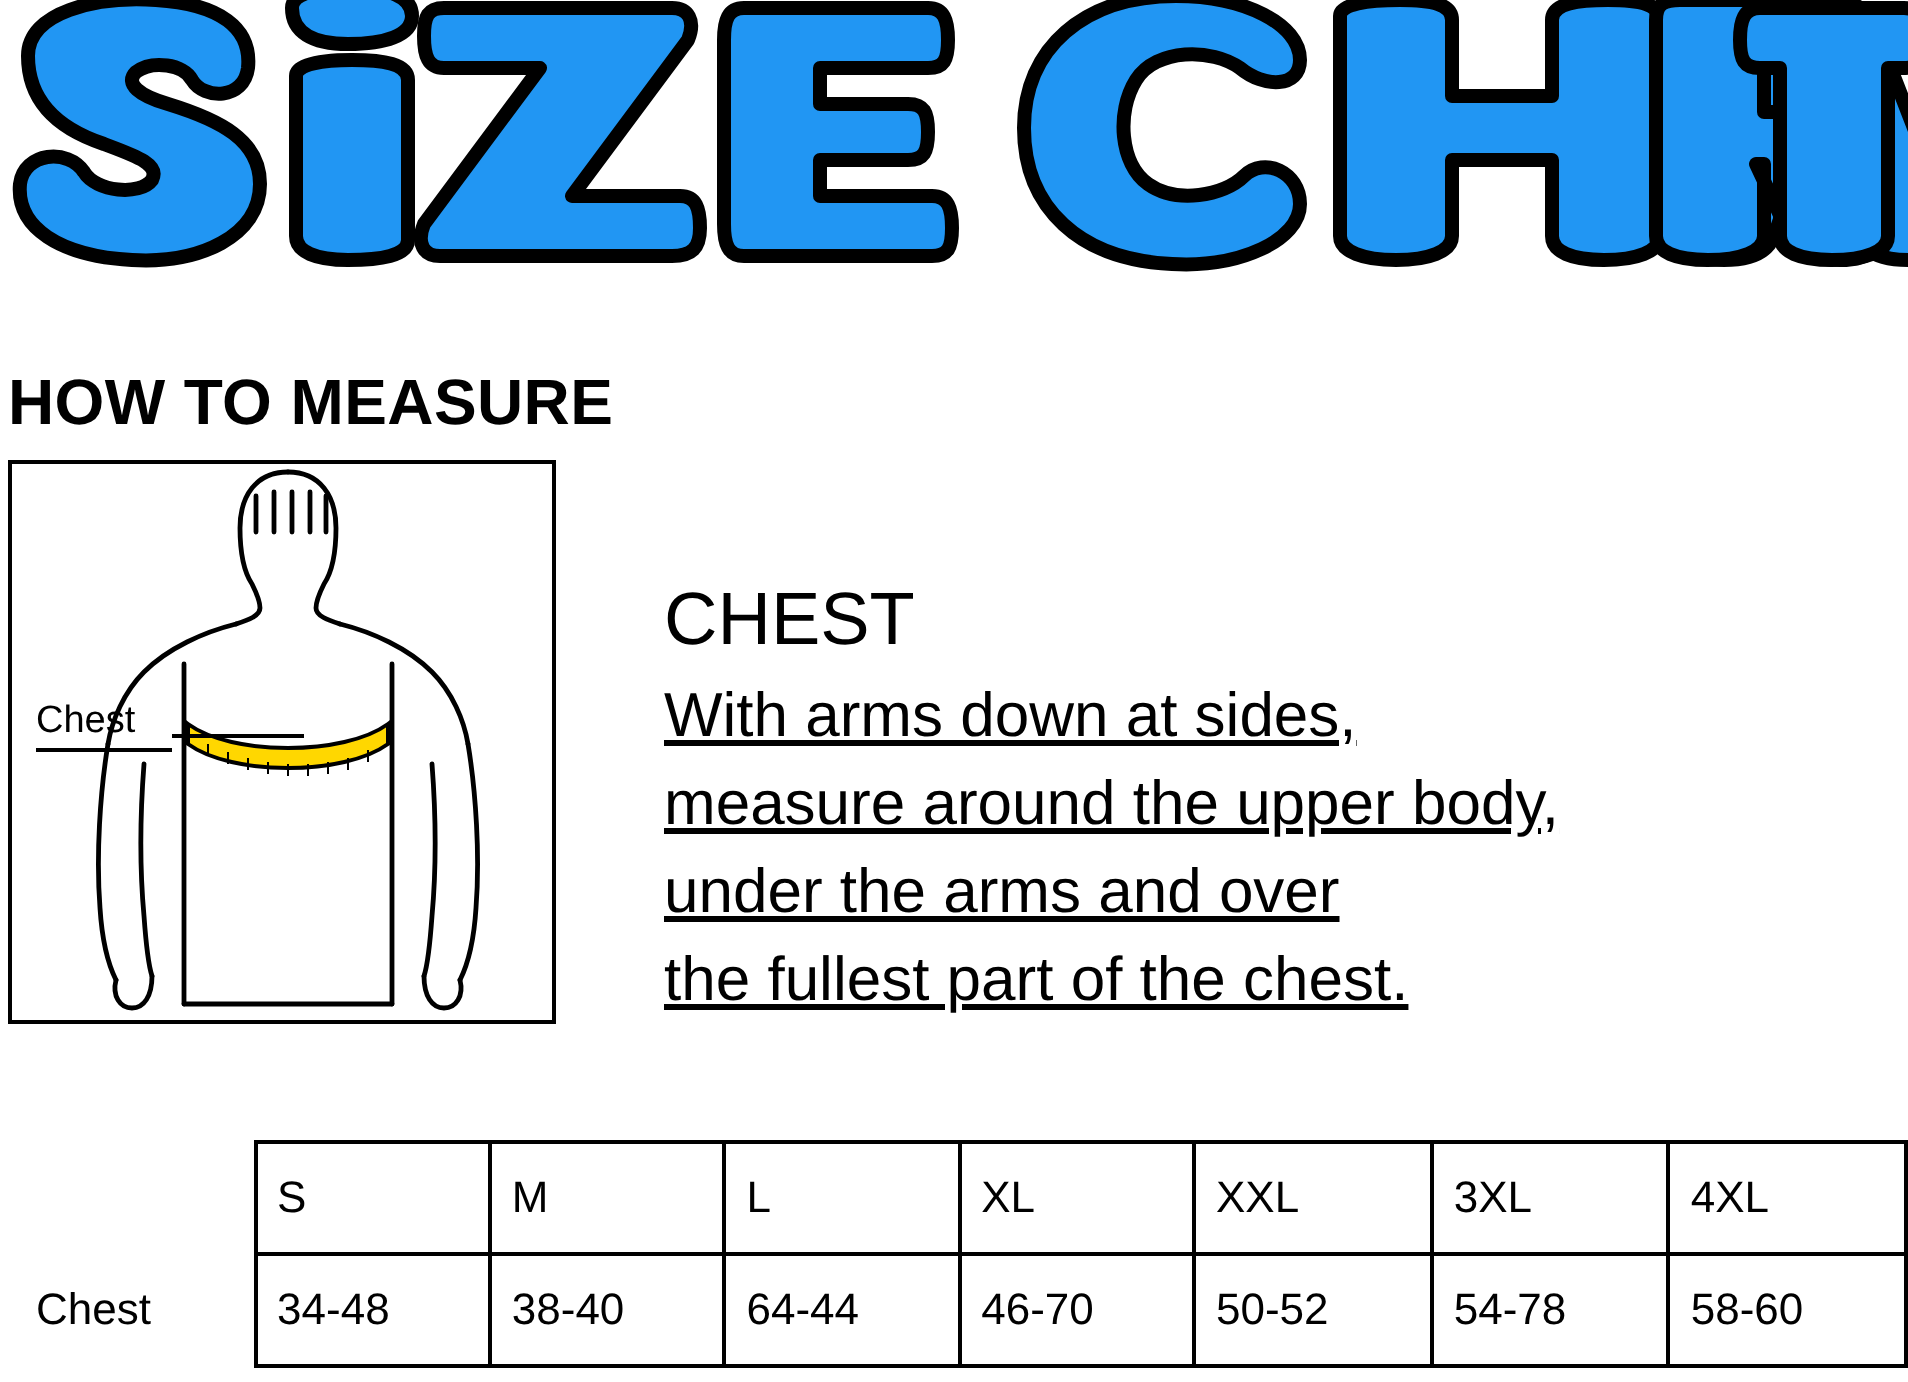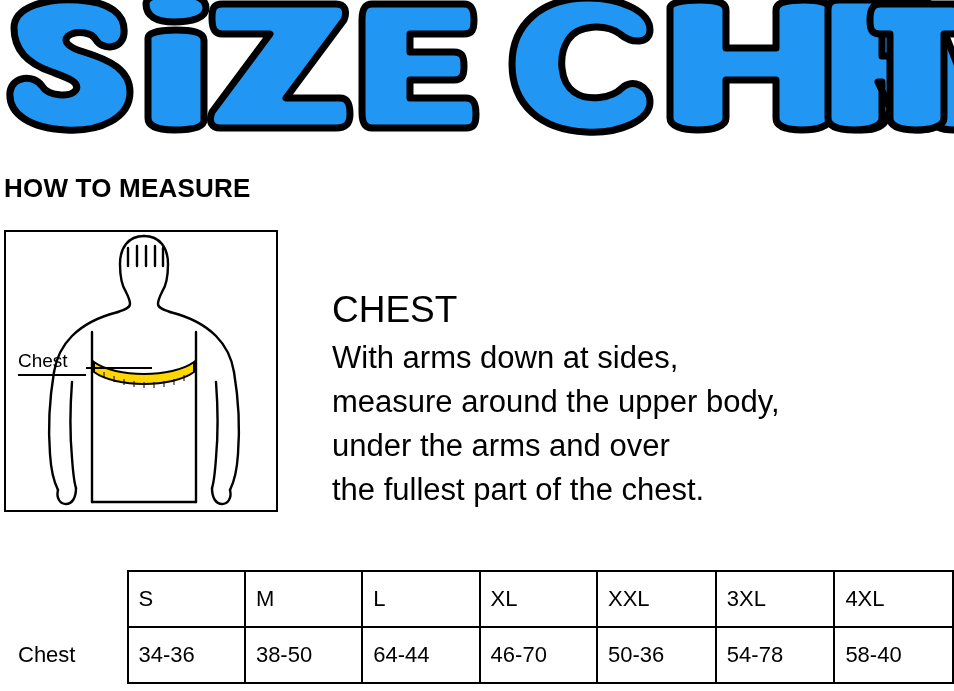--- a/index.html
+++ b/index.html
@@ -23,24 +23,24 @@
     top: -6px;
     width: 954px;
     height: 152px;
   }
   .title-svg { display: block; }
 
   
   .how-to {
     position: absolute;
     left: 4px;
-    top: 173px;
+    top: 183px;
     font-family: "Liberation Sans", sans-serif;
     font-weight: bold;
-    font-size: 26px;
+    font-size: 32px;
     letter-spacing: 0.2px;
     color: #000000;
   }
 
   
   .figure-box {
     position: absolute;
     left: 4px;
     top: 230px;
     width: 274px;
@@ -89,20 +89,21 @@
     line-height: 44px;
     color: #000000;
     margin-bottom: 4px;
   }
   .desc-body {
     font-family: "Liberation Sans", sans-serif;
     font-size: 31px;
     line-height: 44px;
     color: #000000;
     white-space: pre-line;
+    text-decoration: underline;
   }
 
   
   .size-table {
     position: absolute;
     left: 4px;
     top: 570px;
     border-collapse: collapse;
     table-layout: fixed;
   }
@@ -237,22 +238,22 @@
       <td class="cell">S</td>
       <td class="cell">M</td>
       <td class="cell">L</td>
       <td class="cell">XL</td>
       <td class="cell">XXL</td>
       <td class="cell">3XL</td>
       <td class="cell">4XL</td>
     </tr>
     <tr>
       <td class="rowhead">Chest</td>
-      <td class="cell">34-36</td>
-      <td class="cell">38-50</td>
+      <td class="cell">34-48</td>
+      <td class="cell">38-40</td>
       <td class="cell">64-44</td>
       <td class="cell">46-70</td>
-      <td class="cell">50-36</td>
+      <td class="cell">50-52</td>
       <td class="cell">54-78</td>
-      <td class="cell">58-40</td>
+      <td class="cell">58-60</td>
     </tr>
   </tbody>
 </table>
 
 </body></html>

